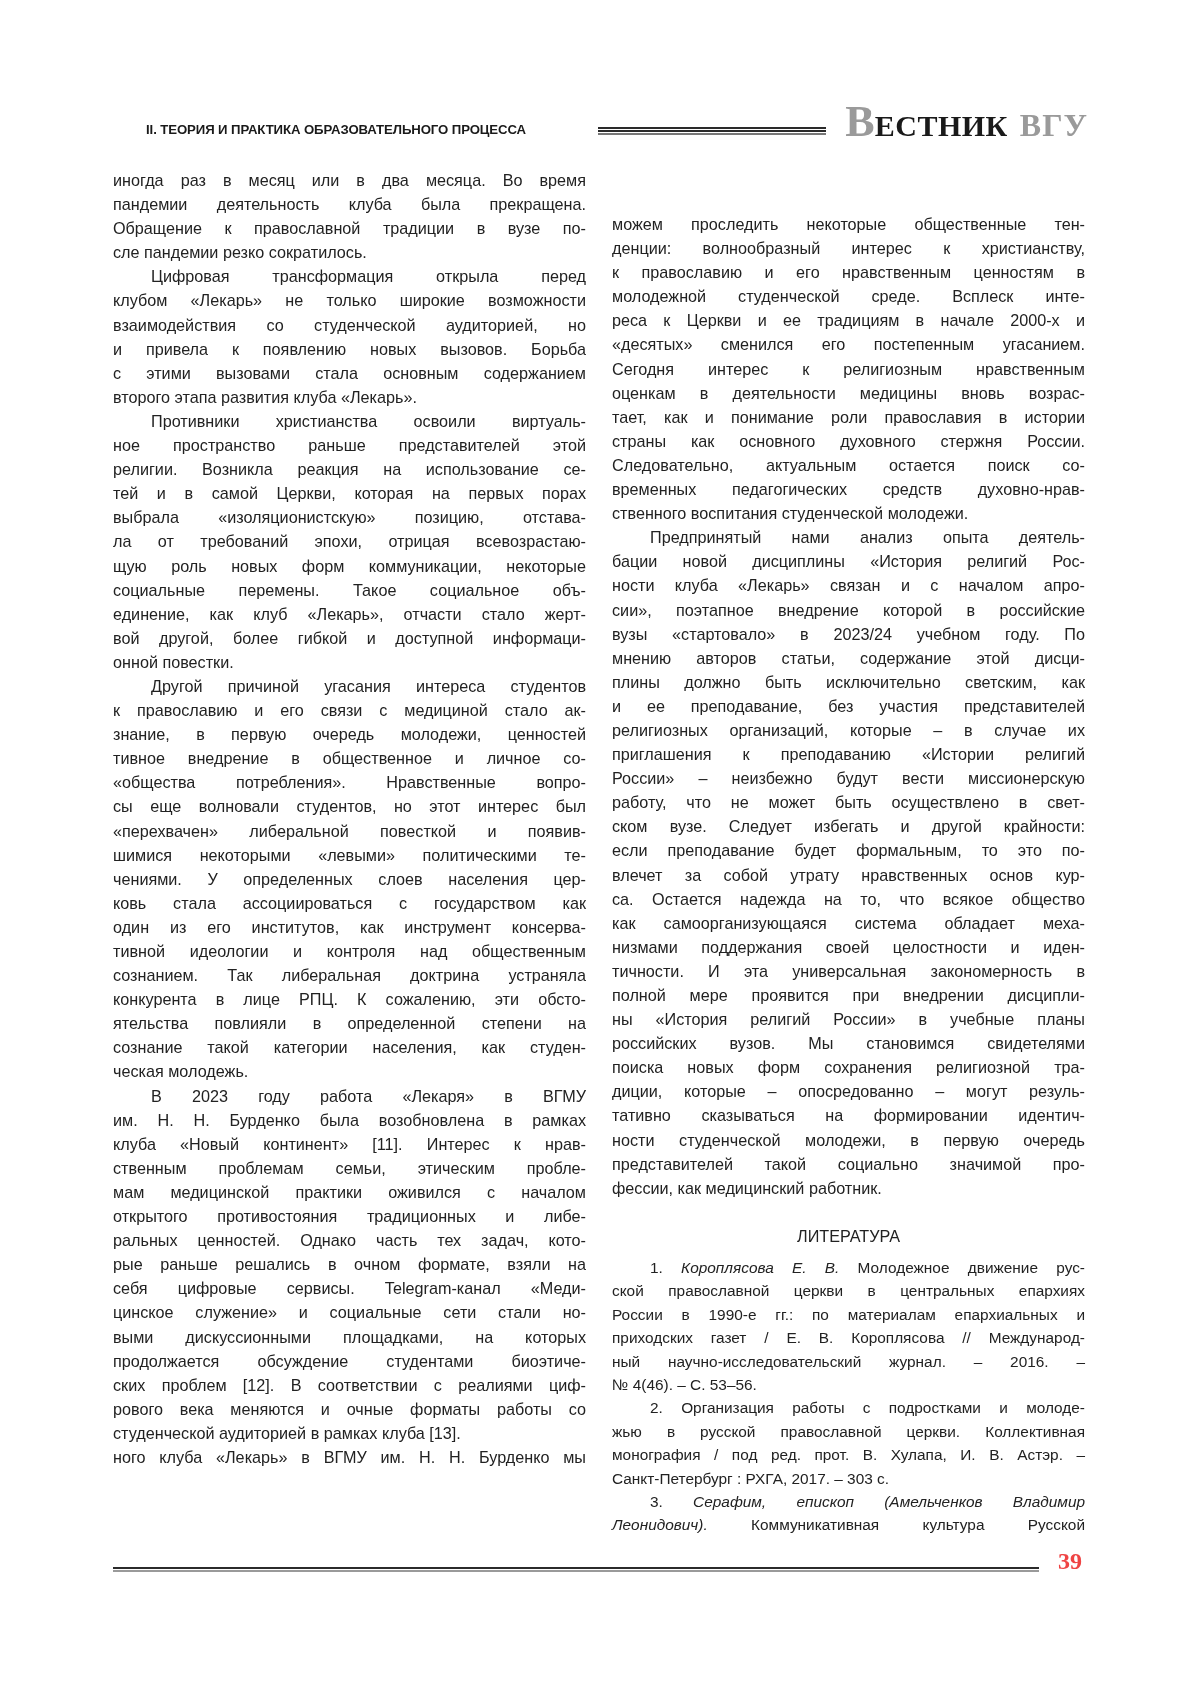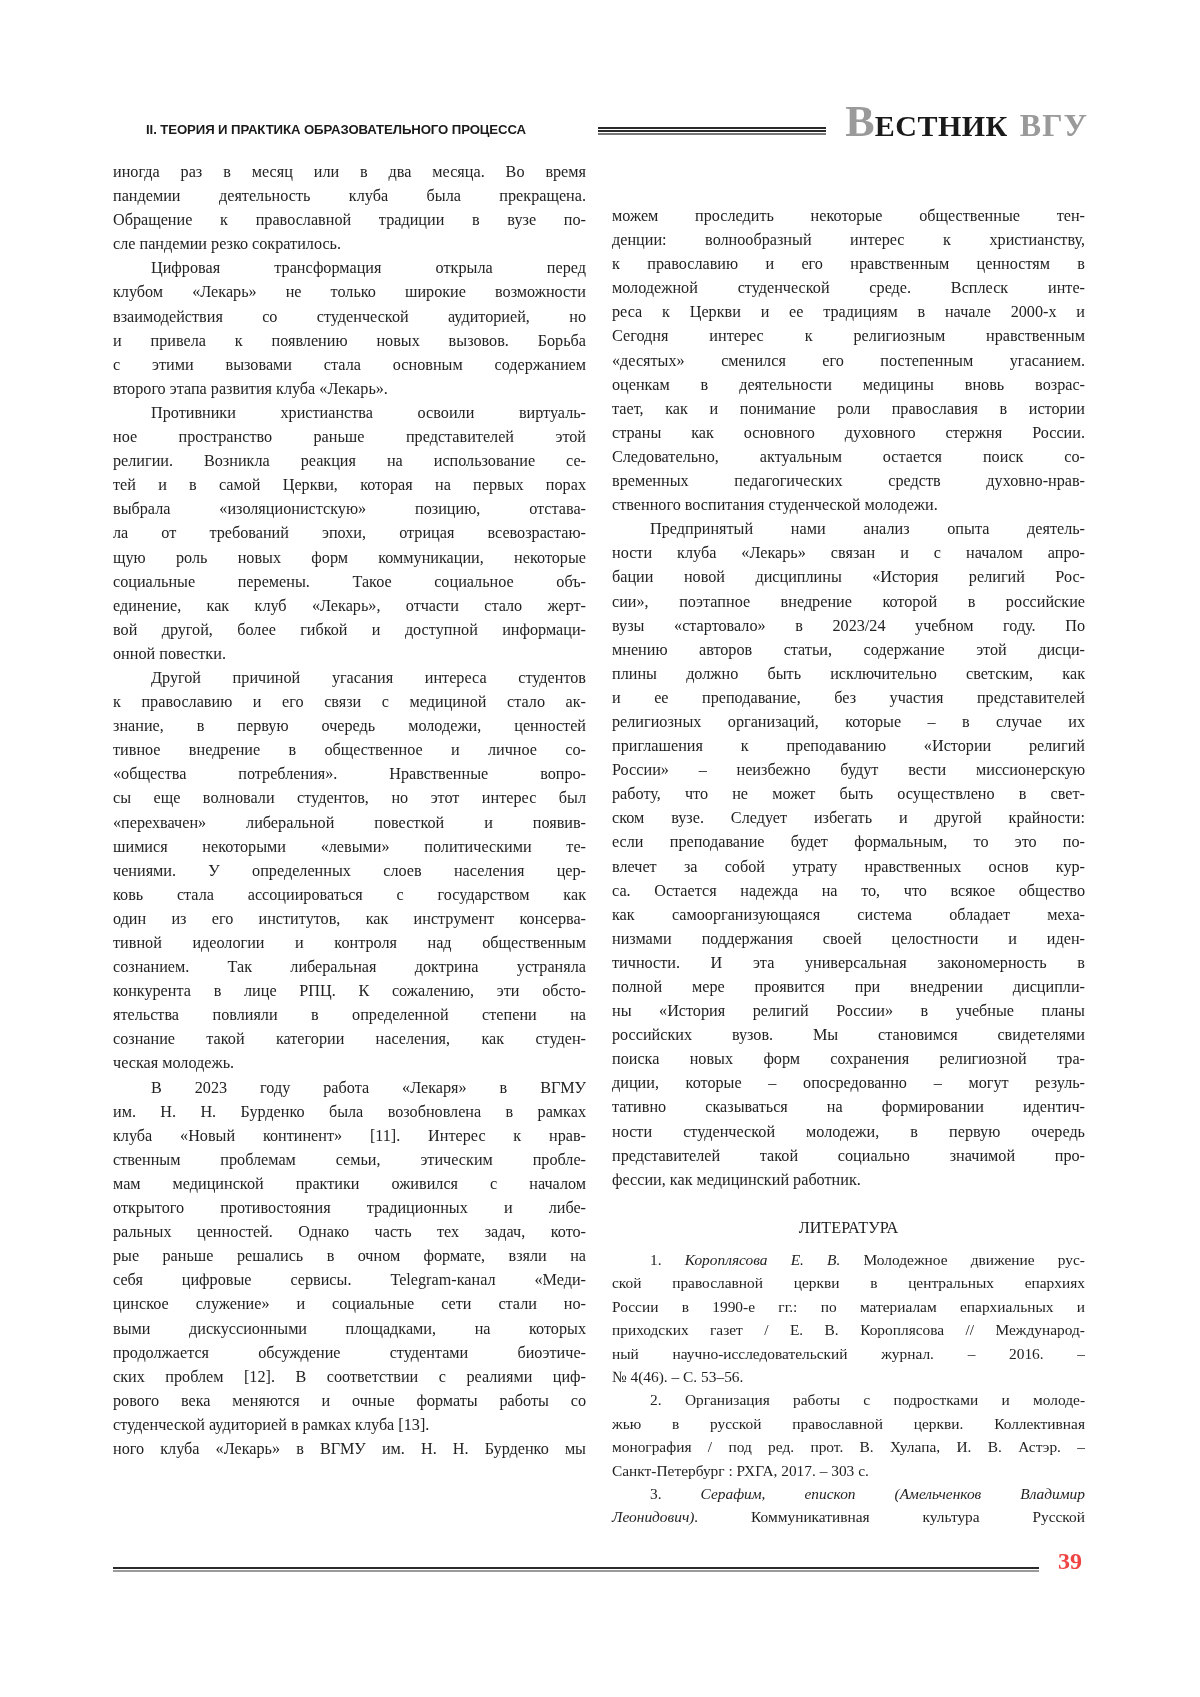--- a/index.html
+++ b/index.html
@@ -17,22 +17,22 @@
   .logo {
     position: absolute; right: 0; top: 0;
     font-family: "Liberation Serif", serif; font-weight: bold; white-space: nowrap;
     line-height: 1;
   }
   .logo .cap { font-size: 44px; color: #9a9a9a; }
   .logo .small { font-size: 30px; color: #1a1a1a; letter-spacing: 0.5px; }
   .logo .vgu { font-size: 32px; color: #9a9a9a; margin-left: 12px; letter-spacing: 1px; }
 
   .col {
-    position: absolute; top: 160px;
-    font-family: Liberation Serif, serif; font-size: 16.2px; line-height: 24.1px;
+    position: absolute; top: 168px;
+    font-family: Liberation Sans, sans-serif; font-size: 16.2px; line-height: 24.1px;
     color: #222; text-align: justify; hyphens: none;
   }
   .col-left { left: 113px; width: 473px; }
   .col-right { left: 612px; width: 473px; margin-top: 44px; }
   .line { display: block; white-space: nowrap; text-align-last: justify; text-align: justify; }
   .line.last { text-align-last: left; }
   .line.indent { padding-left: 38px; }
   .refs-title { text-align: center; display: block; margin-top: 24px; margin-bottom: 8px; text-align-last: center; }
   .ref { font-size: 15.4px; line-height: 23.4px; }
   .ref i { font-style: italic; }
@@ -116,31 +116,31 @@
     <span class="line last">студенческой аудиторией в рамках клуба [13].</span>
     <span class="line">ного клуба «Лекарь» в ВГМУ им. Н. Н. Бурденко мы</span>
   </div>
 <div class="col col-right" id="right-col">
   <div id="right-body">
       <span class="line">можем проследить некоторые общественные тен-</span>
       <span class="line">денции: волнообразный интерес к христианству,</span>
       <span class="line">к православию и его нравственным ценностям в</span>
       <span class="line">молодежной студенческой среде. Всплеск инте-</span>
       <span class="line">реса к Церкви и ее традициям в начале 2000-х и</span>
+      <span class="line">«десятых» сменился его постепенным угасанием.</span>
       <span class="line">Сегодня интерес к религиозным нравственным</span>
-      <span class="line">«десятых» сменился его постепенным угасанием.</span>
       <span class="line">оценкам в деятельности медицины вновь возрас-</span>
       <span class="line">тает, как и понимание роли православия в истории</span>
       <span class="line">страны как основного духовного стержня России.</span>
       <span class="line">Следовательно, актуальным остается поиск со-</span>
       <span class="line">временных педагогических средств духовно-нрав-</span>
       <span class="line last">ственного воспитания студенческой молодежи.</span>
       <span class="line indent">Предпринятый нами анализ опыта деятель-</span>
+      <span class="line">бации новой дисциплины «История религий Рос-</span>
       <span class="line">ности клуба «Лекарь» связан и с началом апро-</span>
-      <span class="line">бации новой дисциплины «История религий Рос-</span>
       <span class="line">сии», поэтапное внедрение которой в российские</span>
       <span class="line">вузы «стартовало» в 2023/24 учебном году. По</span>
       <span class="line">мнению авторов статьи, содержание этой дисци-</span>
       <span class="line">плины должно быть исключительно светским, как</span>
       <span class="line">и ее преподавание, без участия представителей</span>
       <span class="line">религиозных организаций, которые – в случае их</span>
       <span class="line">приглашения к преподаванию «Истории религий</span>
       <span class="line">России» – неизбежно будут вести миссионерскую</span>
       <span class="line">работу, что не может быть осуществлено в свет-</span>
       <span class="line">ском вузе. Следует избегать и другой крайности:</span>

